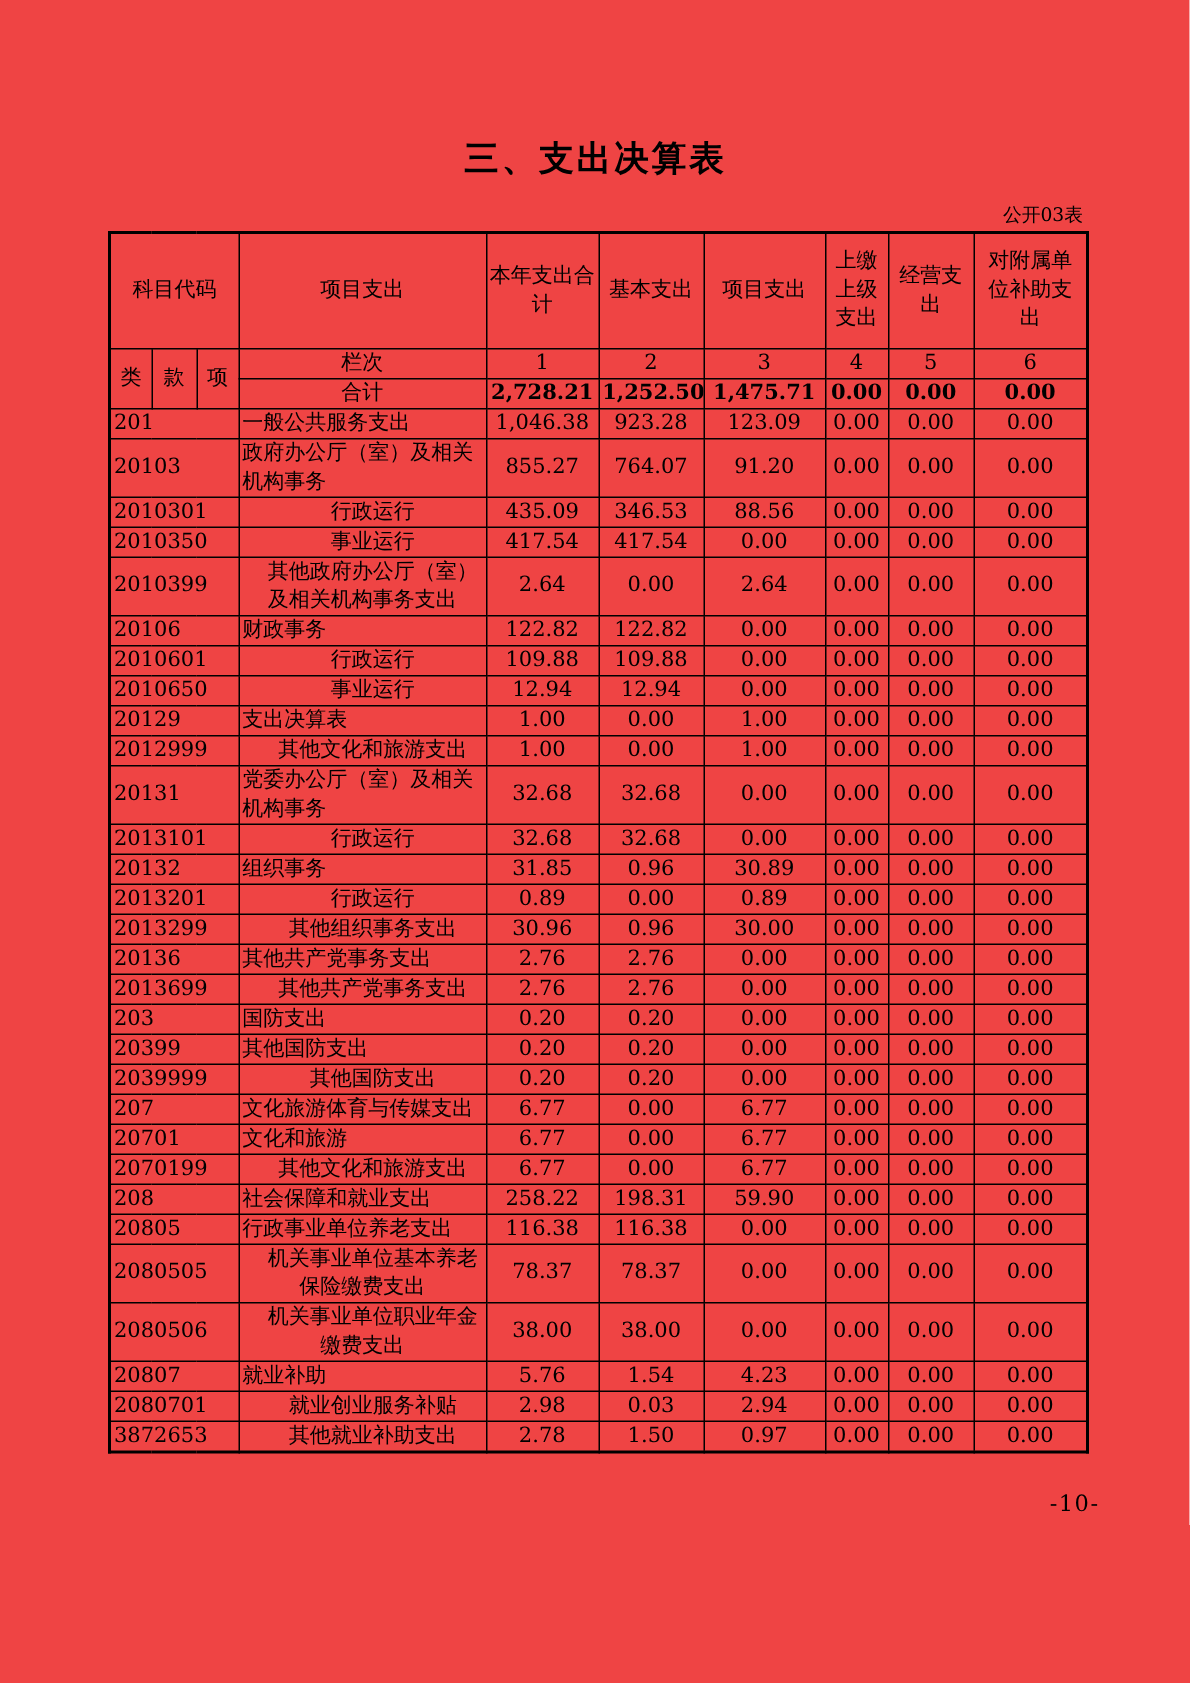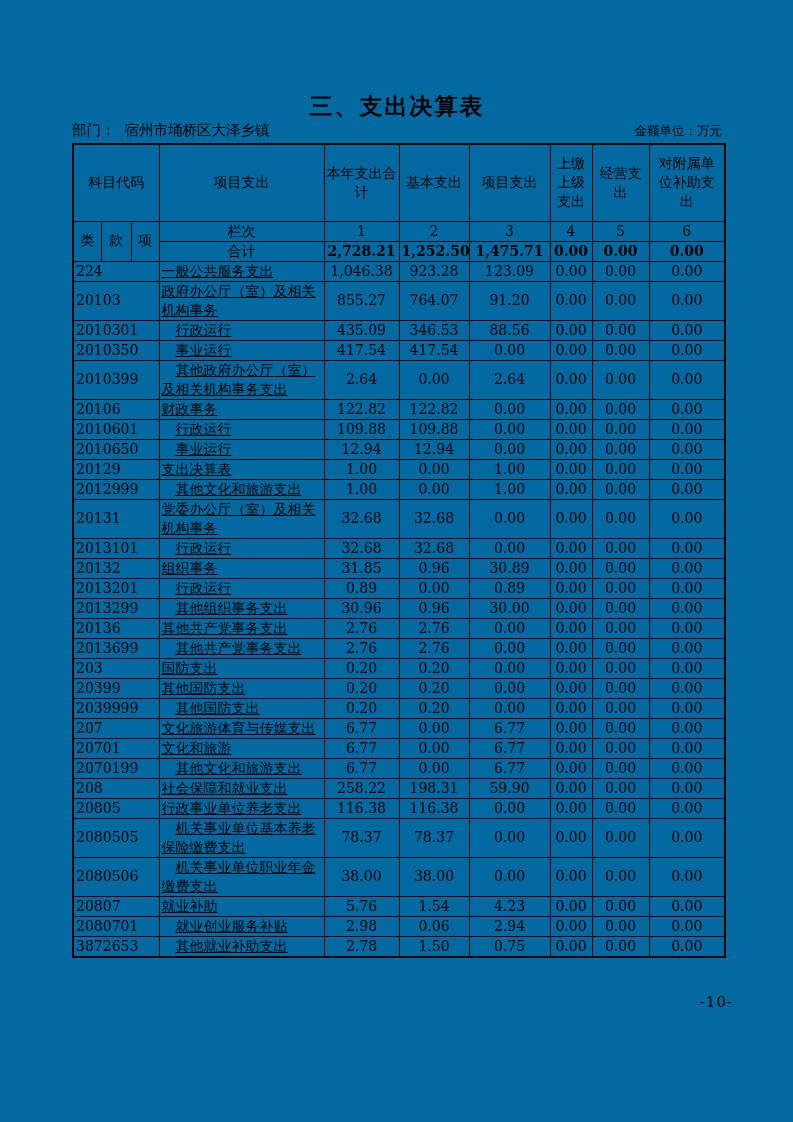--- a/index.html
+++ b/index.html
@@ -1,21 +1,21 @@
 <!DOCTYPE html>
 <html><head>
 <meta charset="utf-8">
 <style>
   * { box-sizing: border-box; }
   html, body { margin: 0; padding: 0; background: #ffffff; }
   .page {
     position: relative;
     width: 793px;
     height: 1122px;
-    background: #0369a1;
+    background: #ef4444;
     color: #000000;
     font-family: "DejaVu Serif", "Liberation Serif", serif;
     padding: 92px 71px 0 72px;
   }
   .title {
     margin: 0;
     text-align: center;
     font-size: 23px;
     font-weight: 700;
     letter-spacing: 2px;
@@ -56,44 +56,40 @@
     text-align: center;
     vertical-align: middle;
     white-space: pre-line;
     line-height: 19px;
   }
   tr.hrow2 th.subcol { text-align: center; vertical-align: middle; }
   tr.hrow2 td, tr.hrow3 td { height: 20px; text-align: center; line-height: 19px; }
   tr.hrow3 td.num { font-weight: 700; margin-top: 30px; }
   tbody td { height: 20px; line-height: 19px; vertical-align: middle; }
   td.code { text-align: left; }
-  td.name { text-align: left; text-decoration: underline; }
-  td.name.indent { text-indent: 1em; }
+  td.name { text-align: left; }
+  td.name.indent { text-indent: 1em; text-align: center; }
   td.num { text-align: center; white-space: nowrap; }
   .page-num {
     position: absolute;
     top: 993px;
     right: 60px;
     font-size: 15px;
     letter-spacing: 1px;
   }
 </style>
 </head>
 <body>
 
 <div class="page">
 
   <h1 class="title">三、支出决算表</h1>
 
-
-  <div class="dept-row">
-    <span>部门：</span>
-    <span class="dept-value">宿州市埇桥区大泽乡镇</span>
-    <span class="unit-label">金额单位：万元</span>
-  </div>
+  <div class="form-code">公开03表</div>
+
 
   <table class="budget">
     <colgroup>
       <col style="width:28px">
         <col style="width:30px">
         <col style="width:28px">
       <col style="width:165px">
       <col style="width:75px">
         <col style="width:70px">
         <col style="width:81px">
@@ -135,21 +131,21 @@
         <td class="num">2,728.21</td>
         <td class="num">1,252.50</td>
         <td class="num">1,475.71</td>
         <td class="num">0.00</td>
         <td class="num">0.00</td>
         <td class="num">0.00</td>
       </tr>
     </thead>
     <tbody>
         <tr>
-          <td colspan="3" class="code">224</td>
+          <td colspan="3" class="code">201</td>
           <td class="name">一般公共服务支出</td>
           <td class="num">1,046.38</td>
           <td class="num">923.28</td>
           <td class="num">123.09</td>
           <td class="num">0.00</td>
           <td class="num">0.00</td>
           <td class="num">0.00</td>
         </tr>
         <tr>
           <td colspan="3" class="code">20103</td>
@@ -418,32 +414,32 @@
           <td class="num">1.54</td>
           <td class="num">4.23</td>
           <td class="num">0.00</td>
           <td class="num">0.00</td>
           <td class="num">0.00</td>
         </tr>
         <tr>
           <td colspan="3" class="code">2080701</td>
           <td class="name indent">就业创业服务补贴</td>
           <td class="num">2.98</td>
-          <td class="num">0.06</td>
+          <td class="num">0.03</td>
           <td class="num">2.94</td>
           <td class="num">0.00</td>
           <td class="num">0.00</td>
           <td class="num">0.00</td>
         </tr>
         <tr>
           <td colspan="3" class="code">3872653</td>
           <td class="name indent">其他就业补助支出</td>
           <td class="num">2.78</td>
           <td class="num">1.50</td>
-          <td class="num">0.75</td>
+          <td class="num">0.97</td>
           <td class="num">0.00</td>
           <td class="num">0.00</td>
           <td class="num">0.00</td>
         </tr>
       </tbody>
   </table>
 
   <div class="page-num">-10-</div>
 
 </div>

